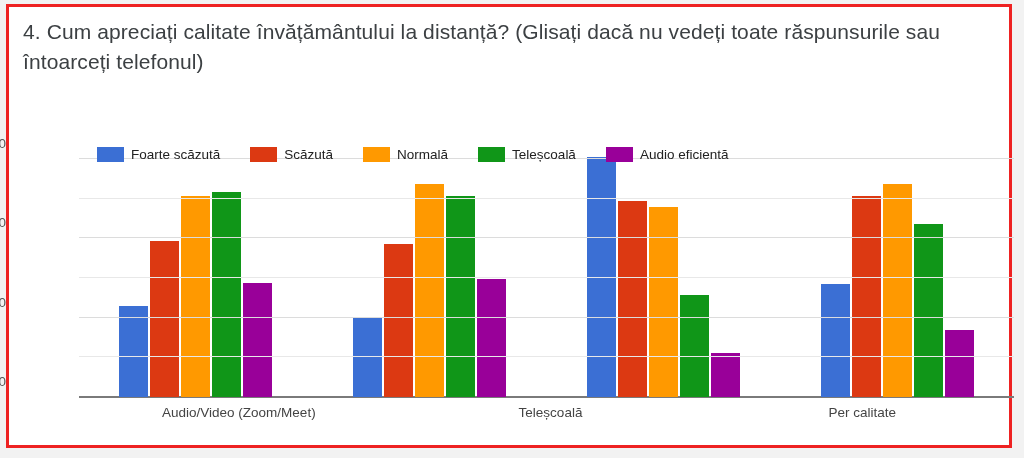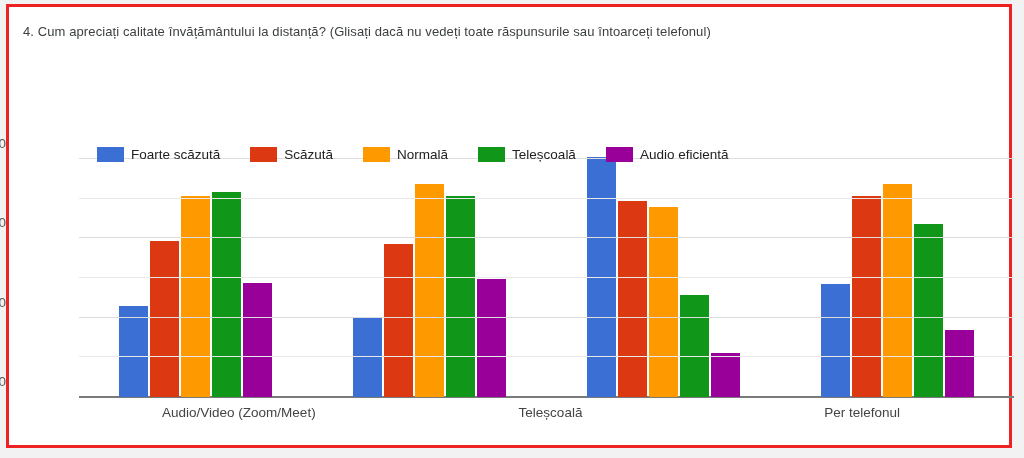--- a/index.html
+++ b/index.html
@@ -15,21 +15,21 @@
     width:1006px;height:444px;
     background:#ffffff;
     border:3px solid #ee2222;
     box-sizing:border-box;
   }
   .question{
     position:absolute;
     left:14px;top:10px;
     width:950px;
     color:#3c4043;
-    font-size:13px;
+    font-size:21px;
     line-height:30px;
     letter-spacing:.1px;
   }
   
   .chart{
     position:absolute;
     left:0;top:96px;
     width:1000px;height:342px;
   }
   .legend{
@@ -186,18 +186,18 @@
       </div>
 
     <div class="xlabels">
         <div class="xlabel">
           <div>Audio/Video (Zoom/Meet)</div>
         </div>
         <div class="xlabel">
           <div>Teleșcoală</div>
         </div>
         <div class="xlabel">
-          <div>Per telefonul</div>
+          <div>Per calitate</div>
         </div>
       </div>
   </div>
 
 </div>
 
 </body></html>

